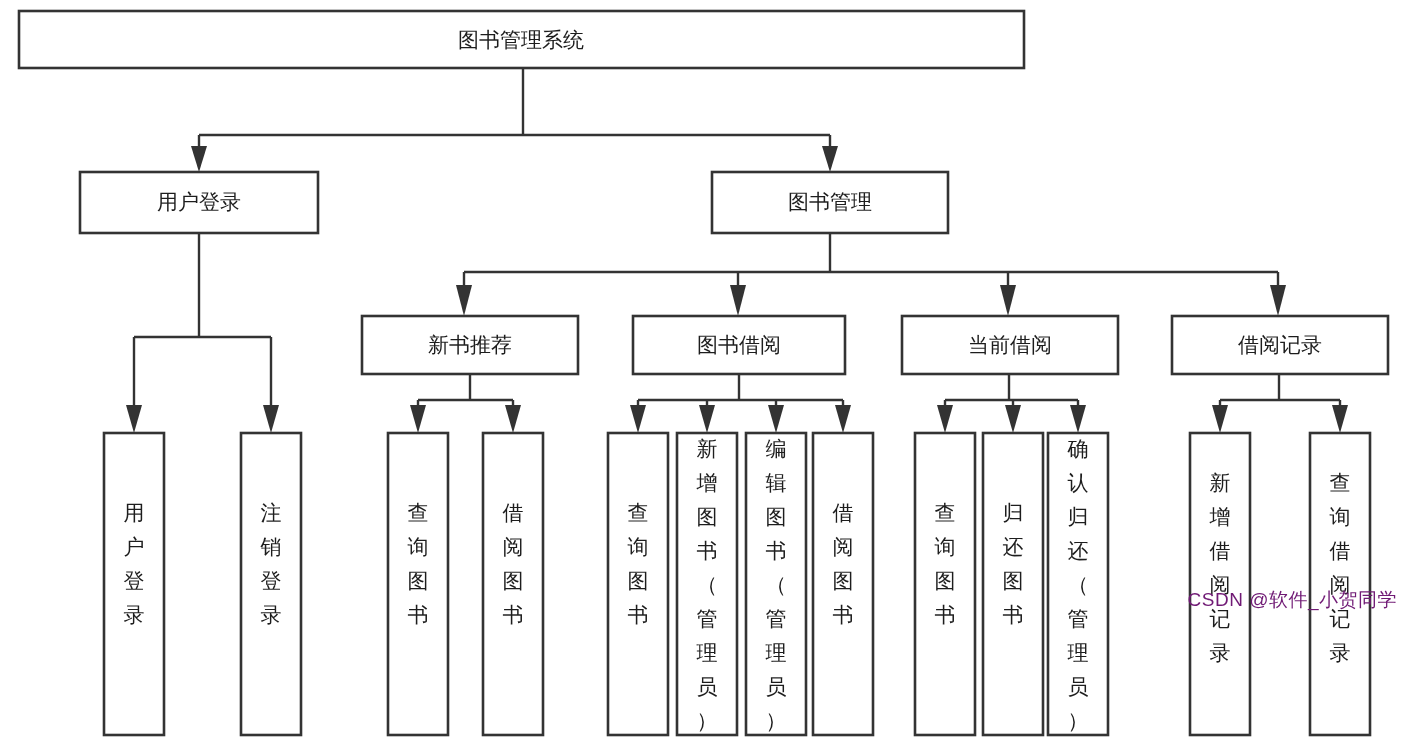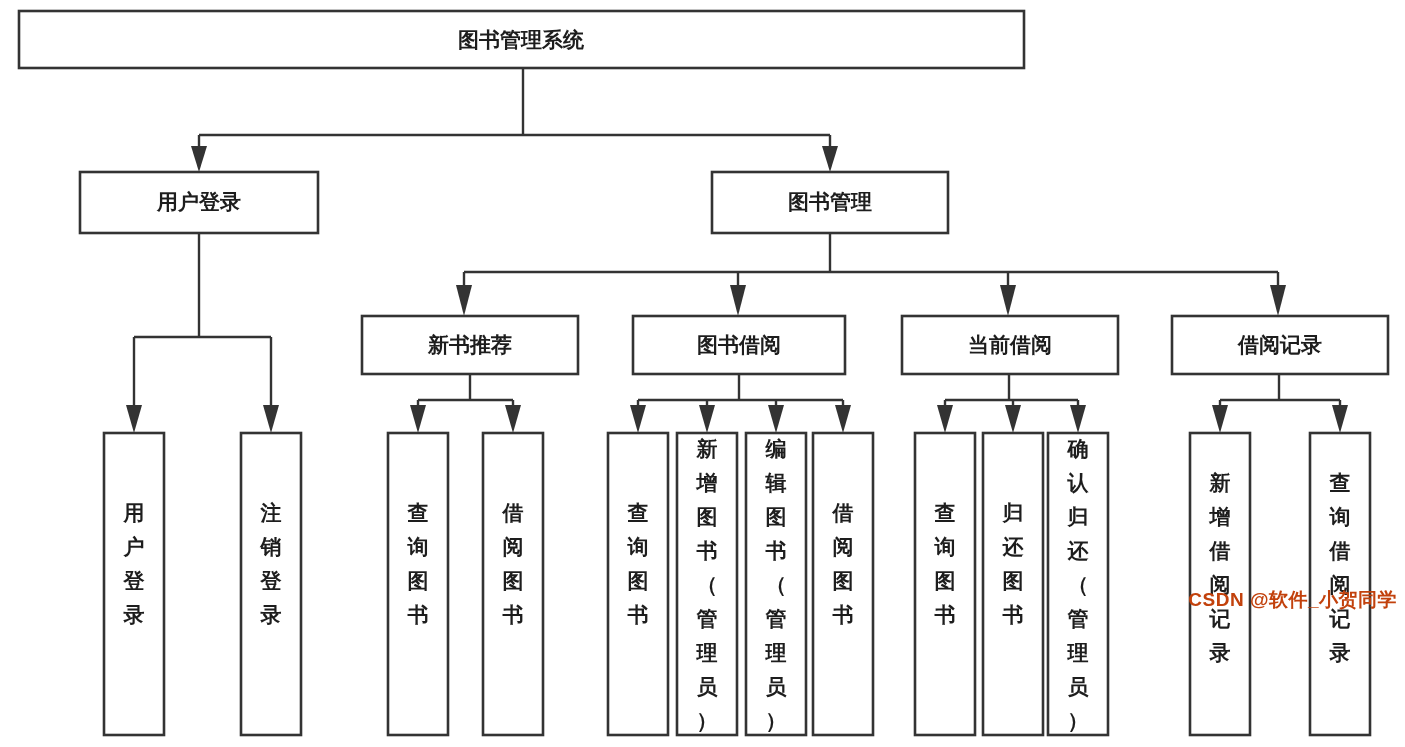--- a/index.html
+++ b/index.html
@@ -11,21 +11,20 @@
     width: 1405px;
     height: 747px;
     font-family: "Liberation Sans", "DejaVu Sans", sans-serif;
     overflow: hidden;
     position: relative;
   }
   #diagram-root {
     position: relative;
     width: 1405px;
     height: 619px;
-    font-weight: bold;
   }
   svg.diagram-canvas {
     position: absolute;
     top: 0;
     left: 0;
     width: 1405px;
     height: 747px;
   }
   .node-box {
     fill: #ffffff;
@@ -53,21 +52,21 @@
   .arrow-head {
     fill: #333333;
     stroke: none;
   }
   .watermark {
     position: absolute;
     right: 8px;
     bottom: 6px;
     font-family: "Liberation Sans", "DejaVu Sans", sans-serif;
     font-size: 19px;
-    color: #c2410c;
+    color: #701a75;
     letter-spacing: 0.5px;
     white-space: nowrap;
     user-select: none;
   }
 </style>
 </head>
 <body>
 
 <div id="diagram-root">
 

